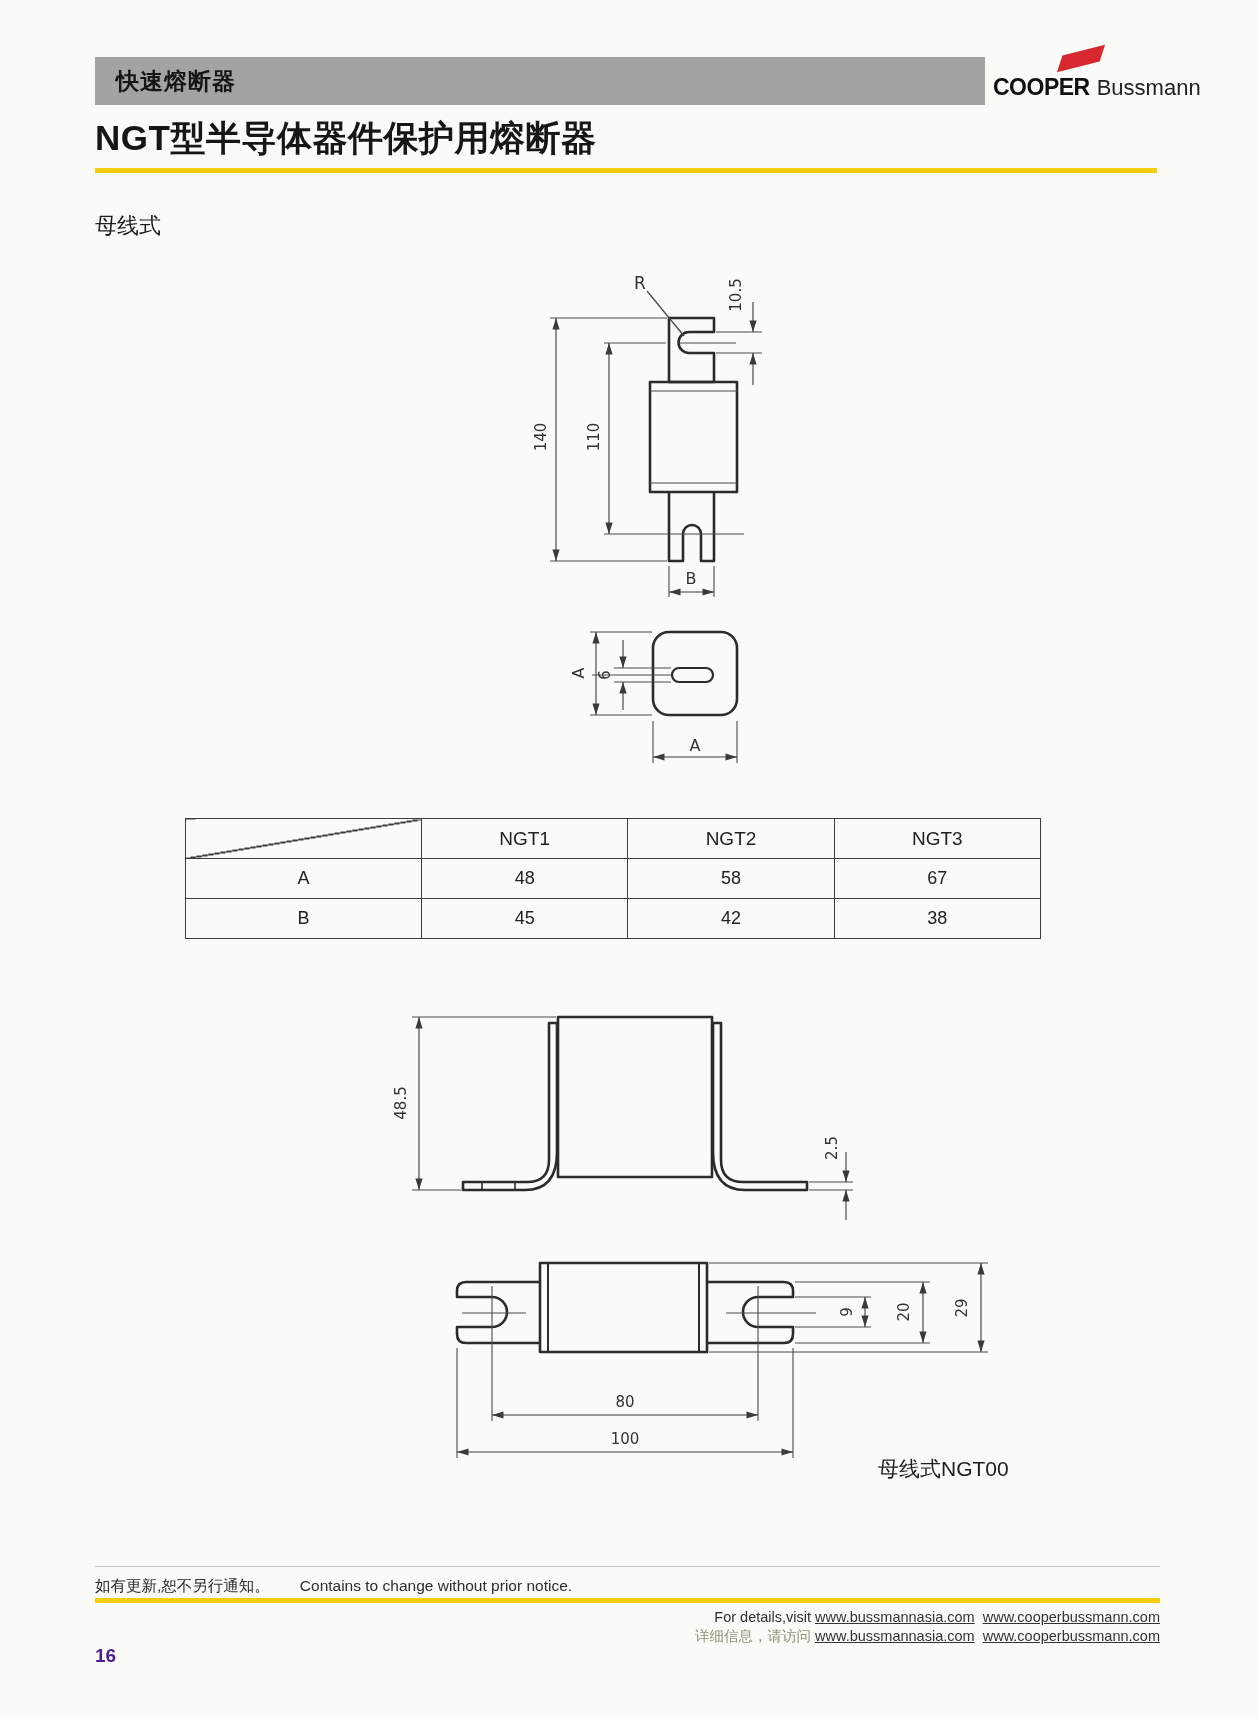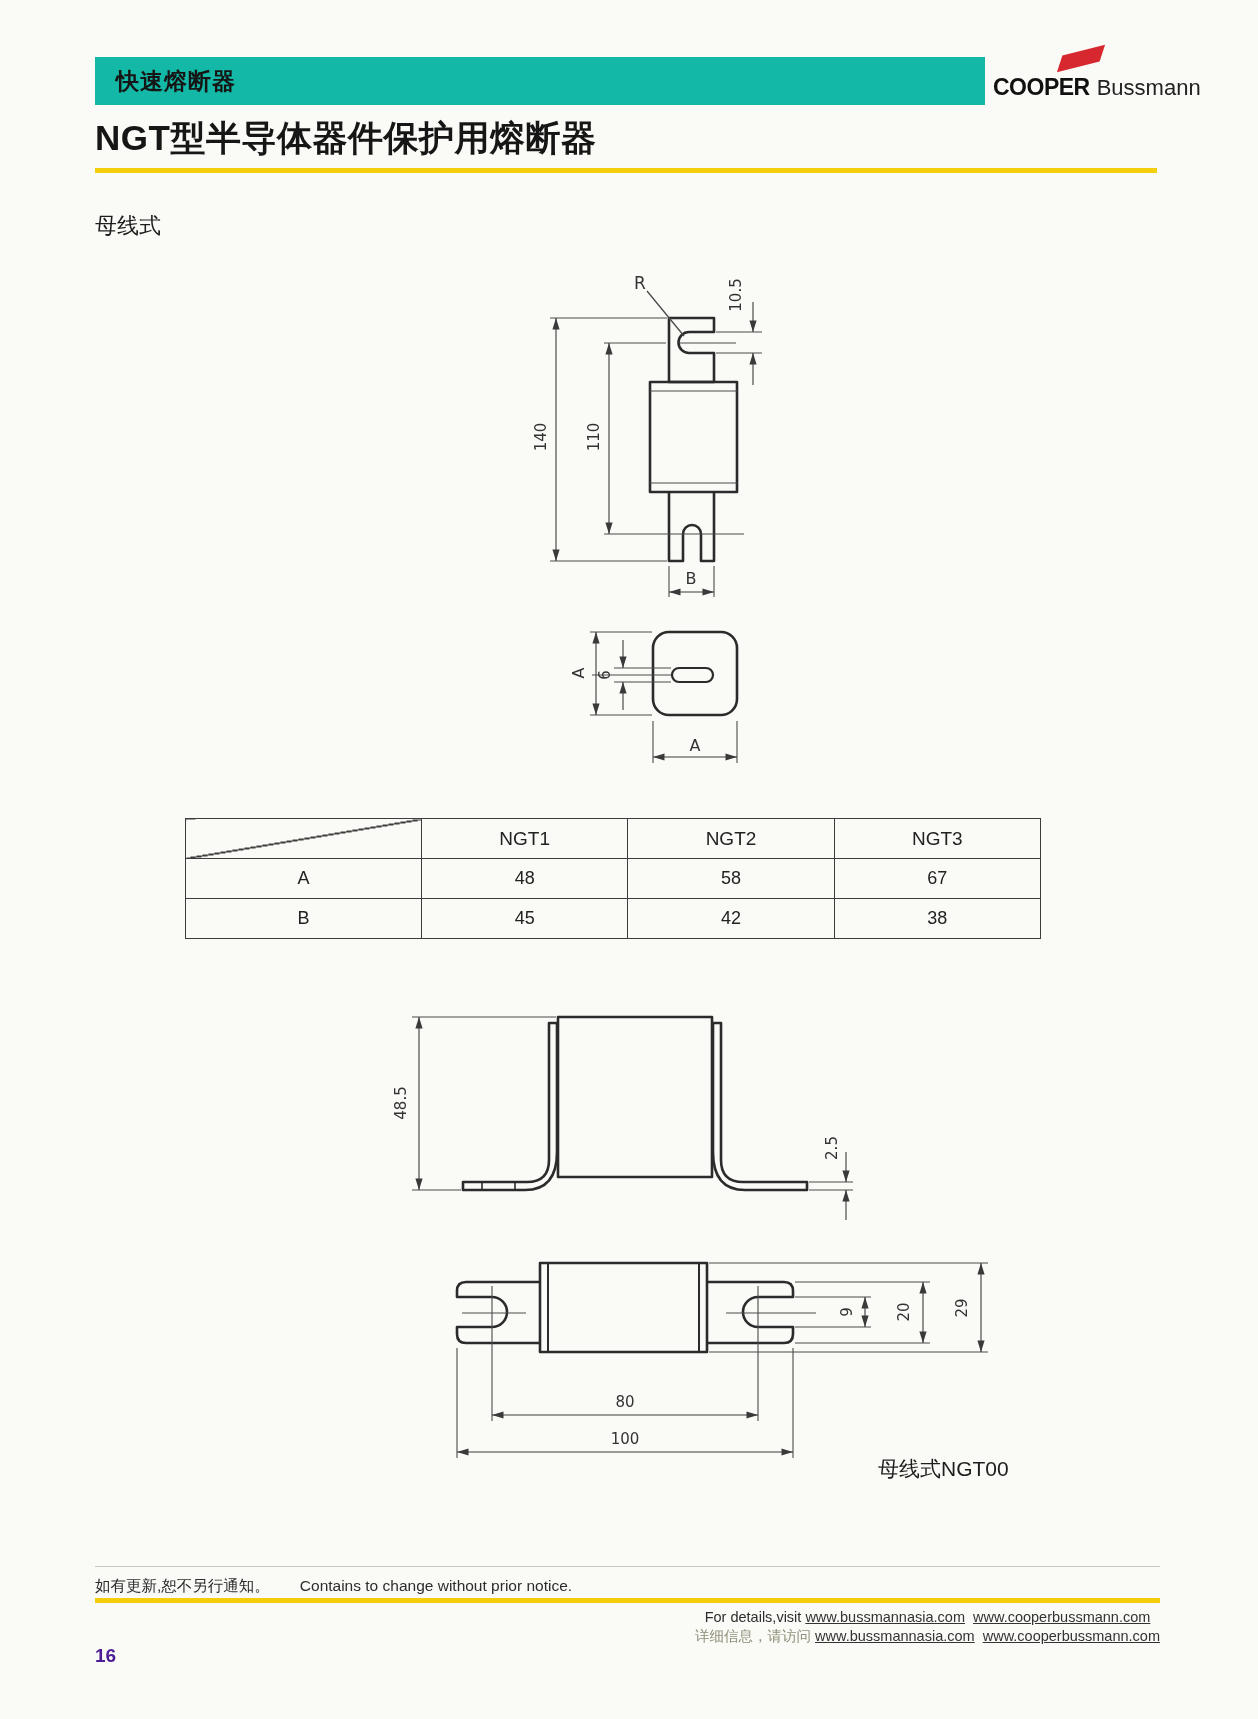--- a/index.html
+++ b/index.html
@@ -54,31 +54,31 @@
       #3c3c3c calc(50% - 0.9px),
       #3c3c3c calc(50% + 0.9px),
       transparent calc(50% + 0.9px));
   }
 
   
   .foot-hairline{left:95px;top:1566px;width:1065px;height:1px;background:#c8c8c5;}
   .foot-note{left:95px;top:1576px;font-size:15.5px;color:#2d2d2d;white-space:nowrap;text-align:center;}
   .foot-note .cn{margin-right:30px;}
   .foot-rule{left:95px;top:1598px;width:1065px;height:5px;}
-  .foot-links{right:98px;top:1608px;text-align:center;font-size:14.5px;line-height:19px;color:#2d2d2d;}
+  .foot-links{right:98px;top:1608px;text-align:right;font-size:14.5px;line-height:19px;color:#2d2d2d;}
   .foot-links a{color:#333;text-decoration:underline;}
   .prefix-cn{color:#8f9078;}
   .page-num{left:95px;top:1645px;font-size:19px;font-weight:bold;color:#4c1d95;}
 </style>
 </head>
 <body>
 
 <div class="page">
 
-  <div class="abs cat-bar" style="background:#14b8a6;">
+  <div class="abs cat-bar" style="background:#a3a3a3;">
     <span>快速熔断器</span>
   </div>
 
   <div class="abs logo">
     <div class="logo-flag" style="background:#D7282F;"></div>
     <div class="logo-text">
       <span class="logo-cooper">COOPER</span><span class="logo-bussmann">Bussmann</span>
     </div>
   </div>
 

